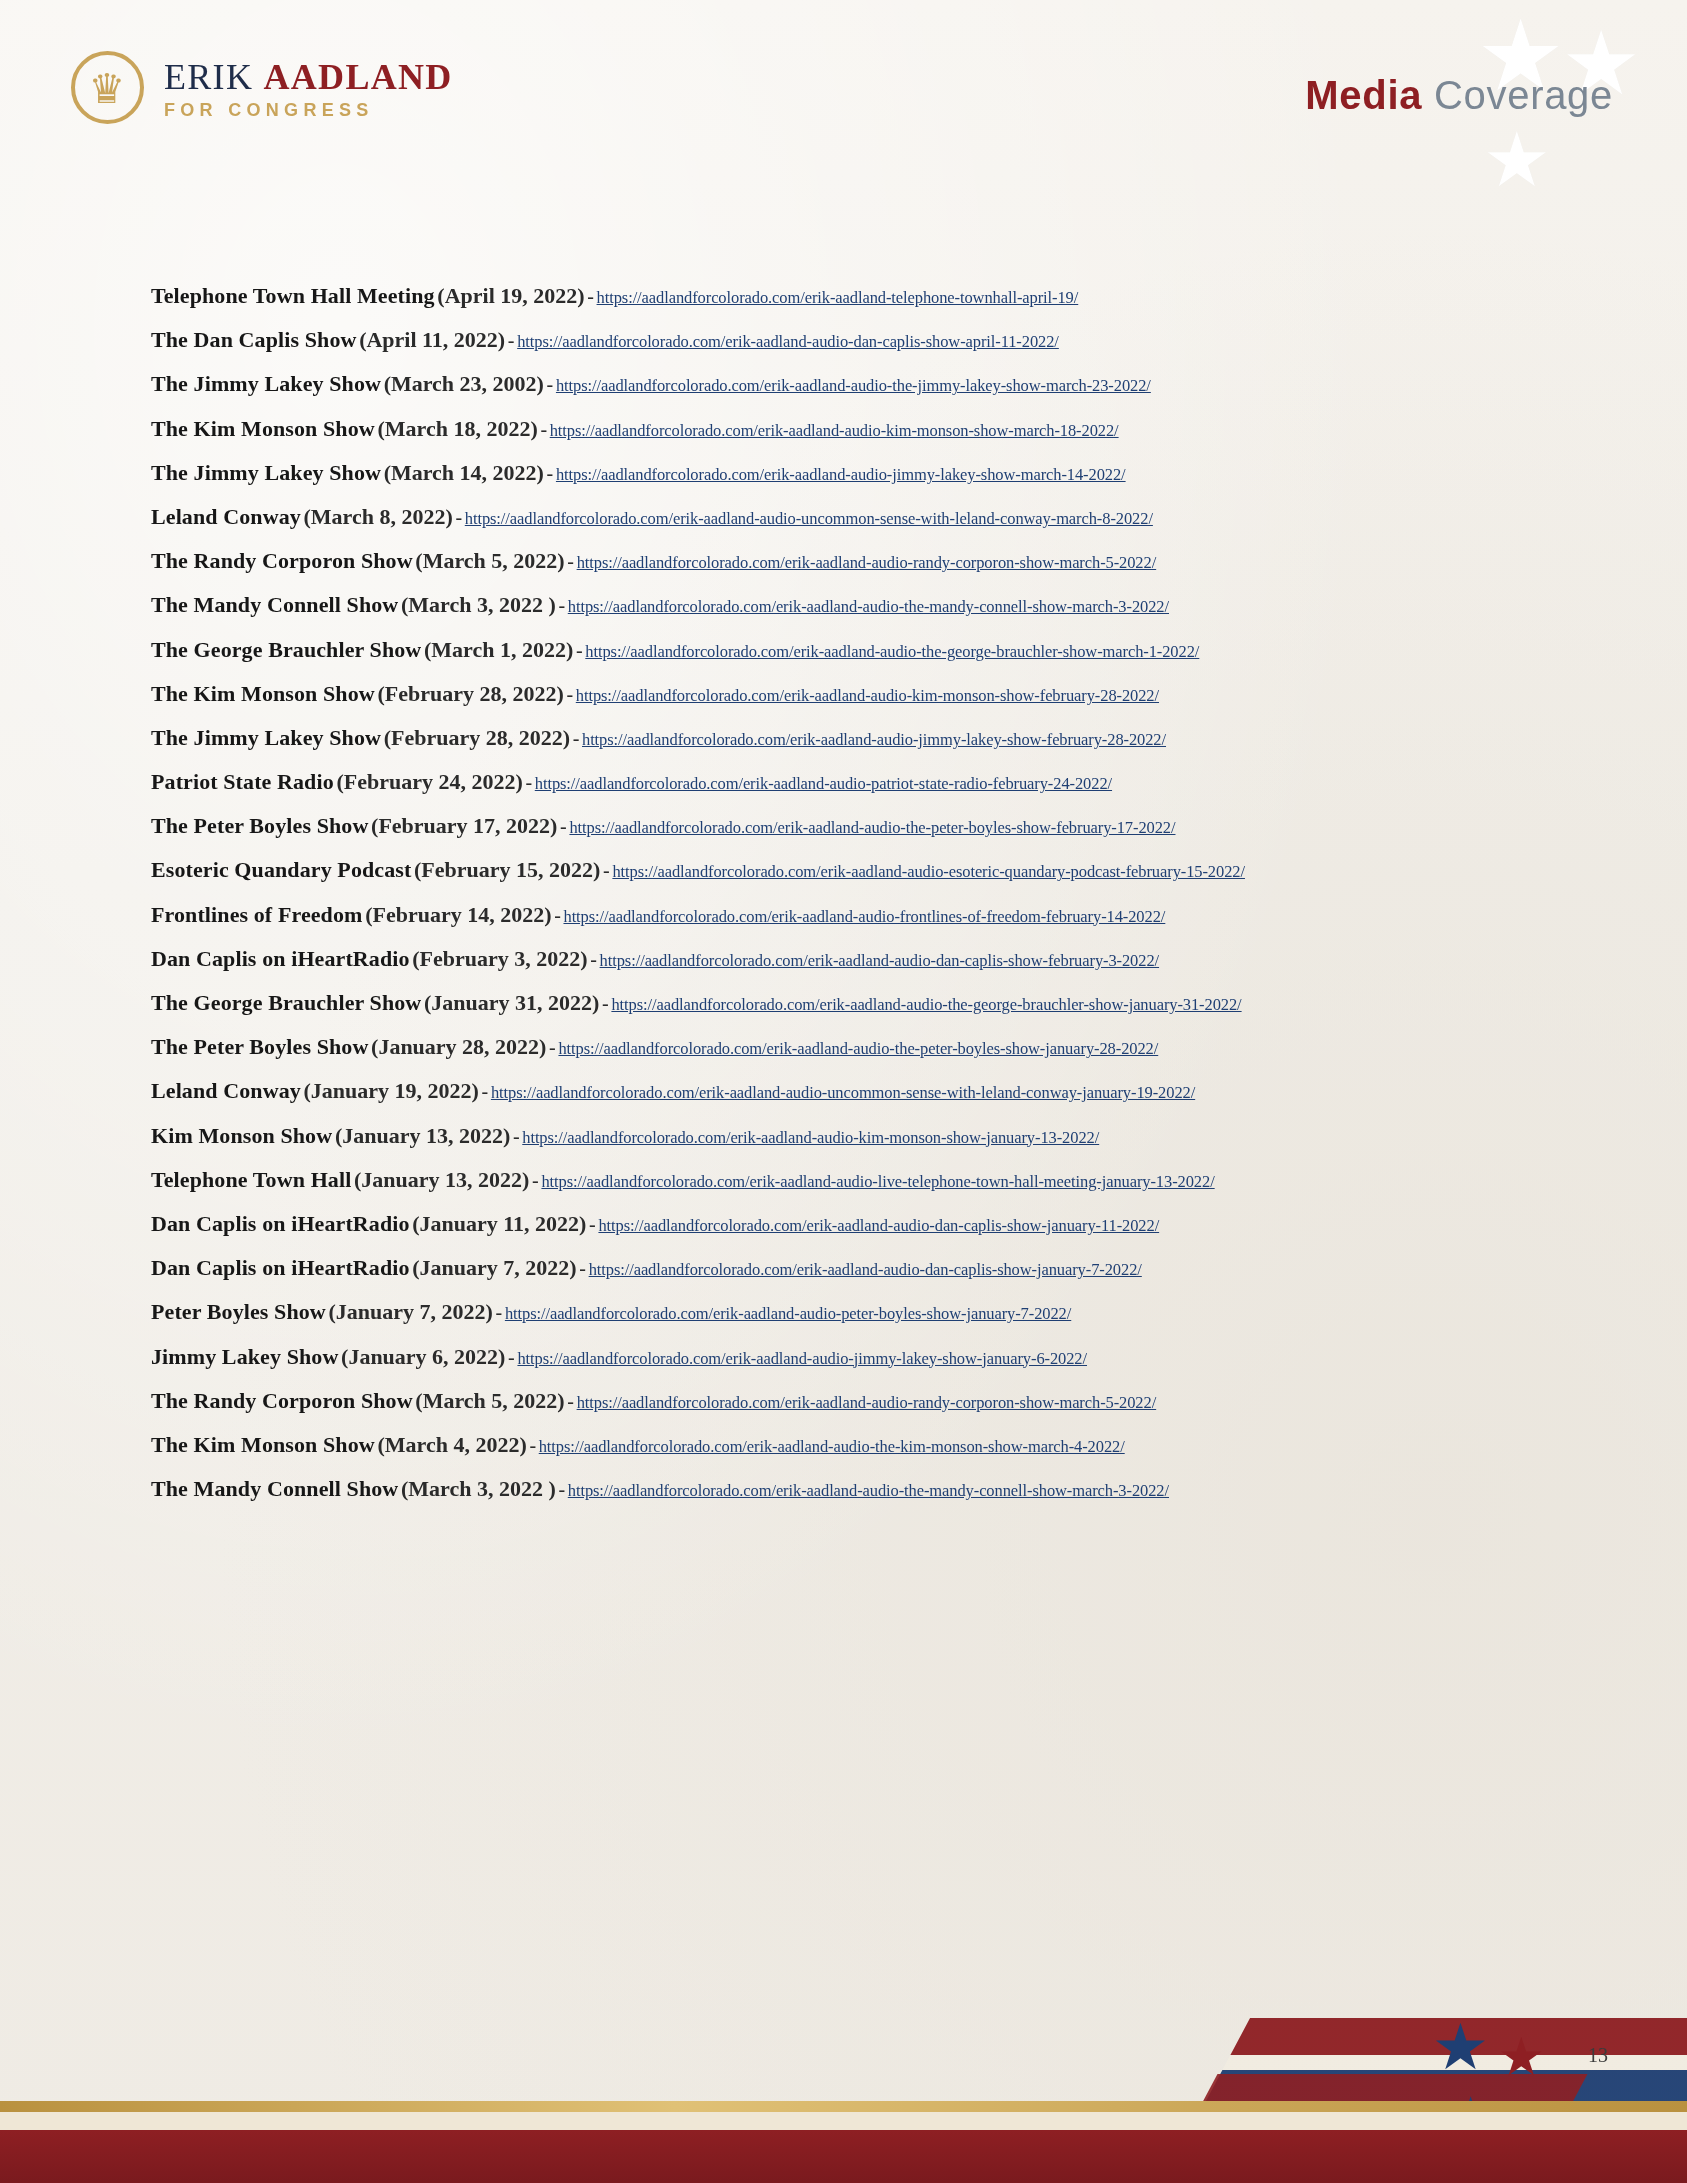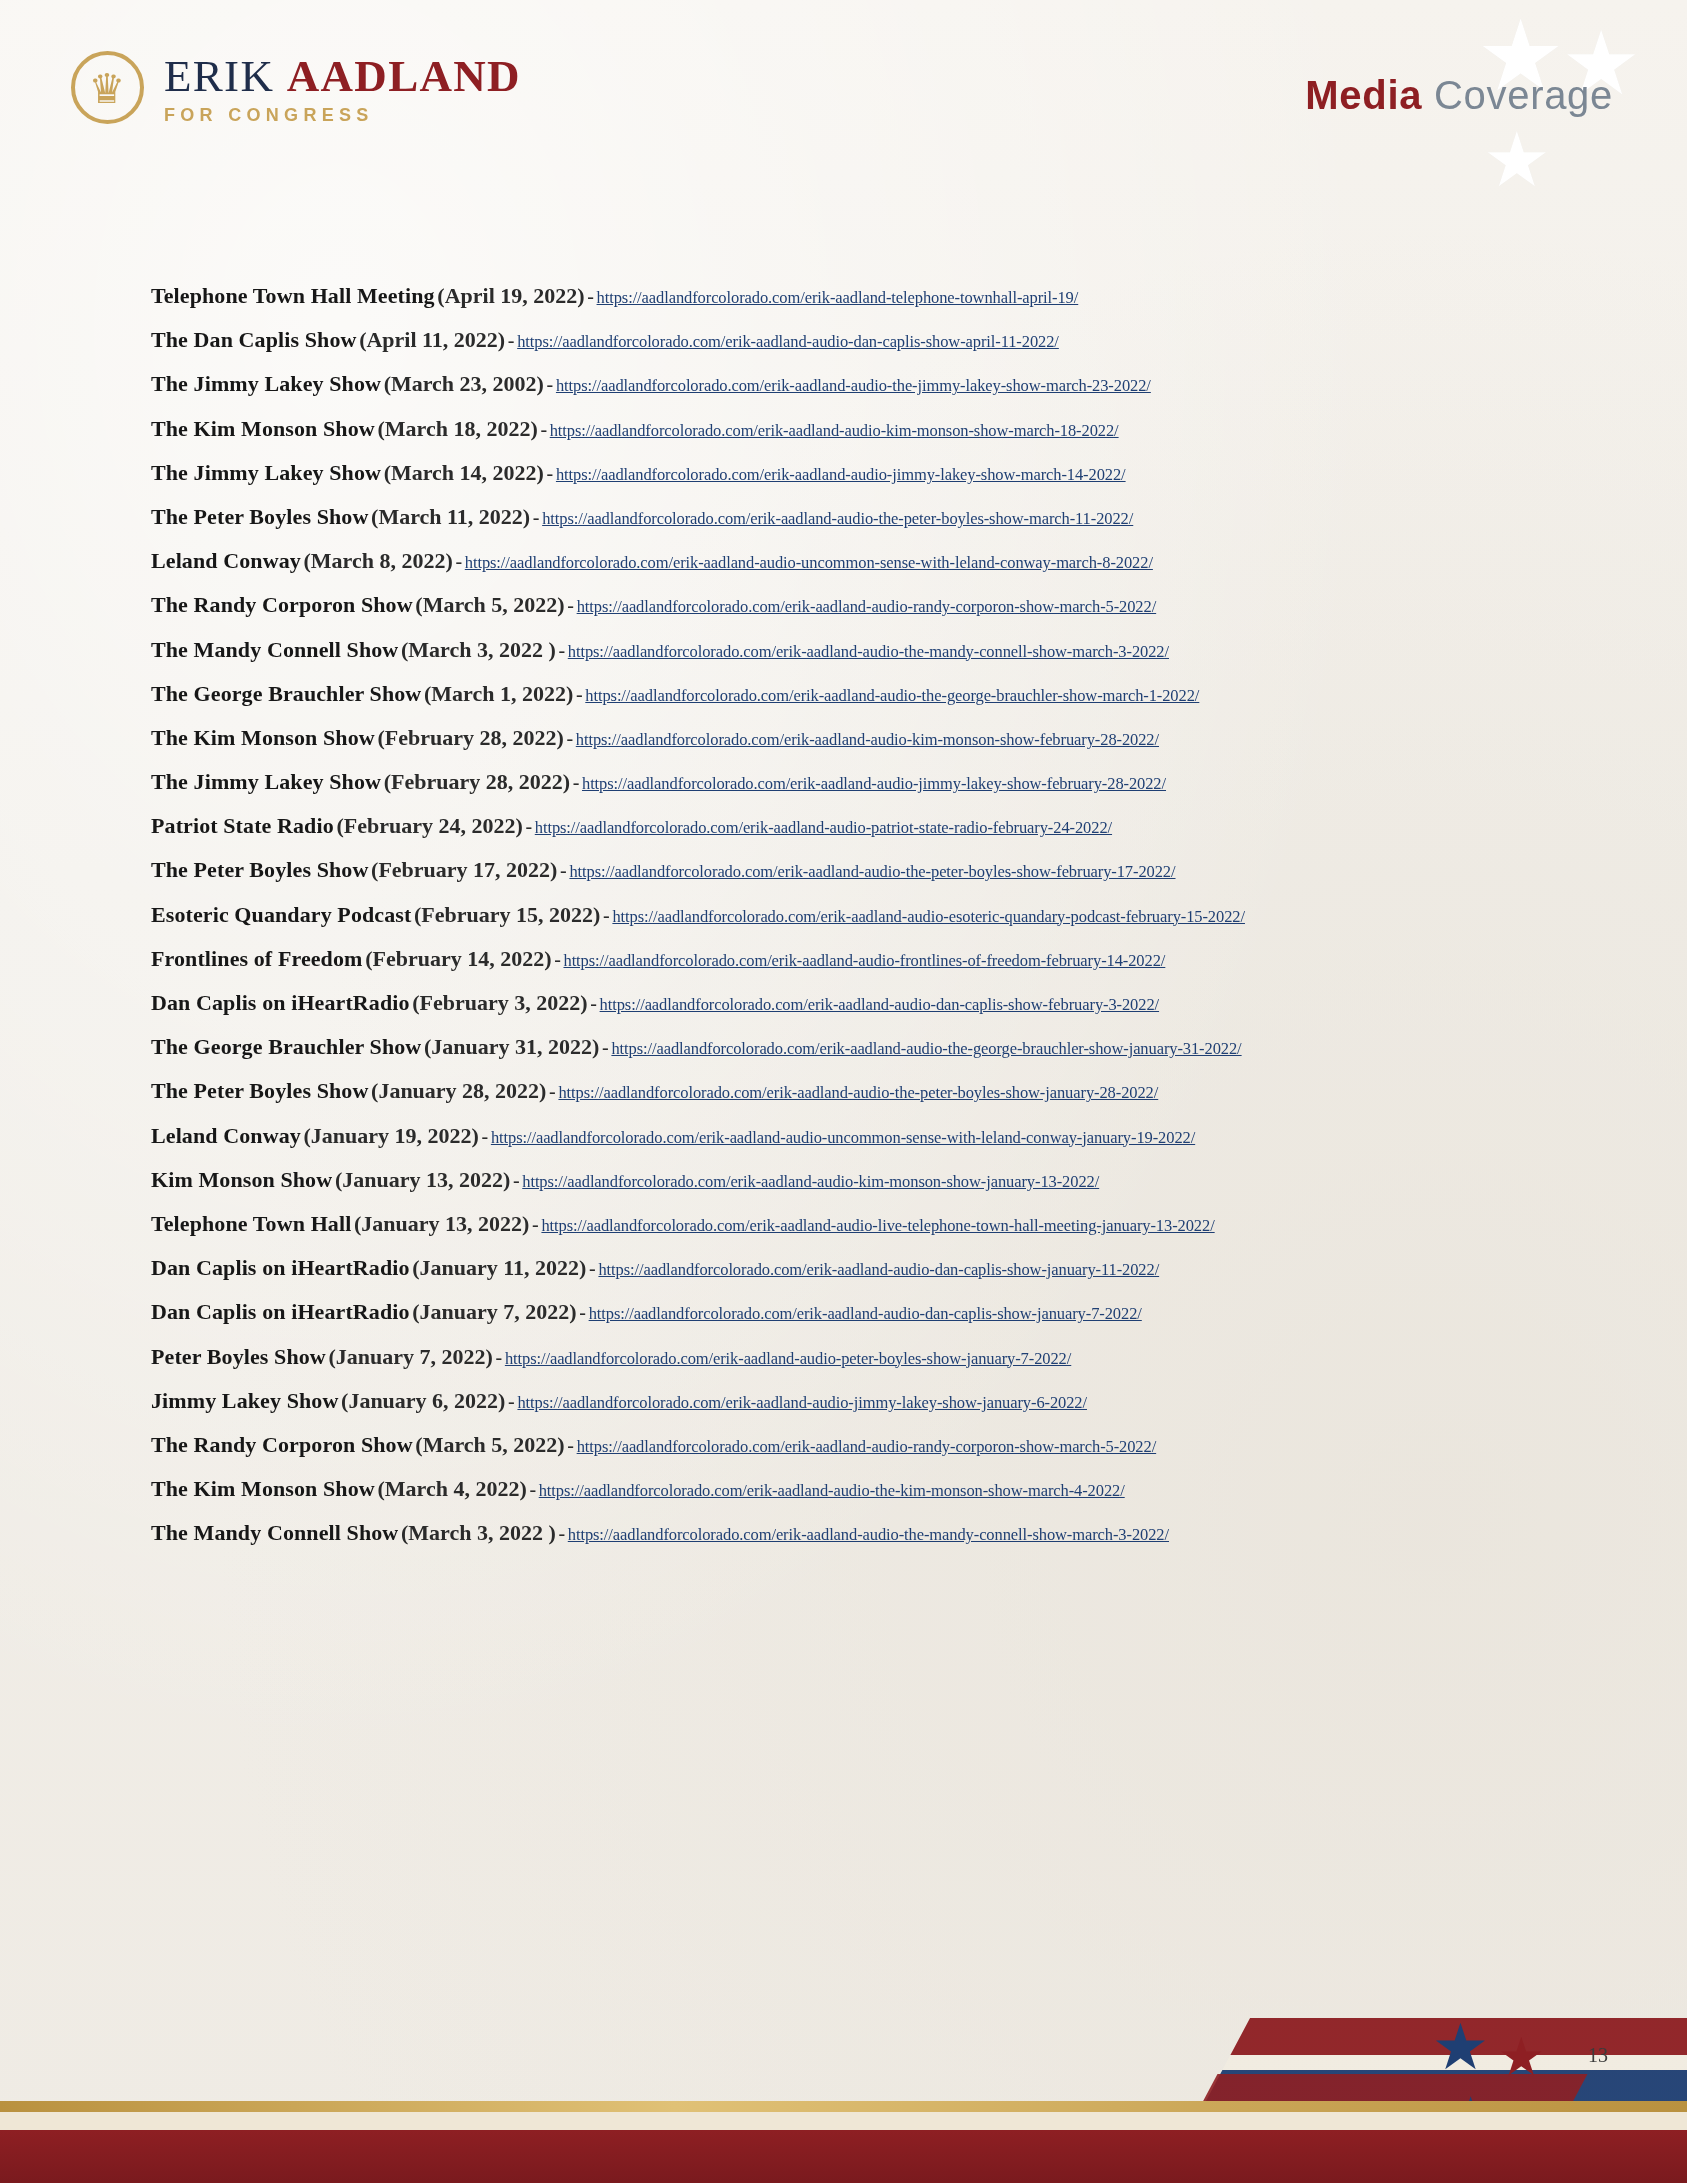--- a/index.html
+++ b/index.html
@@ -59,21 +59,21 @@
     left: 20px; top: 17px;
     width: 42px; height: 52px;
     color: #c9a45a;
     font-size: 41px;
     line-height: 52px;
     text-align: center;
   }
   .logo-text { line-height: 1; }
   .logo-name {
     font-family: "Liberation Serif", serif;
-    font-size: 45px;
+    font-size: 36px;
     letter-spacing: 1.3px;
     color: #1f2d4a;
     white-space: nowrap;
   }
   .logo-name .aadland {
     color: #8e1f23;
     font-weight: bold;
   }
   .logo-sub {
     margin-top: 6.6px;
@@ -242,21 +242,20 @@
     <span class="t1">Media</span><span class="t2"> Coverage</span>
   </div>
 </div>
 
 <div class="content" id="list">
     <div class="entry"><span class="show">Telephone Town Hall Meeting</span> <span class="date">(April 19, 2022)</span> <span class="dash">-</span> <a class="url" href="#">https://aadlandforcolorado.com/erik-aadland-telephone-townhall-april-19/</a></div>
     <div class="entry"><span class="show">The Dan Caplis Show</span> <span class="date">(April  11, 2022)</span> <span class="dash">-</span> <a class="url" href="#">https://aadlandforcolorado.com/erik-aadland-audio-dan-caplis-show-april-11-2022/</a></div>
     <div class="entry"><span class="show">The Jimmy Lakey Show</span> <span class="date">(March 23, 2002)</span> <span class="dash">-</span> <a class="url" href="#">https://aadlandforcolorado.com/erik-aadland-audio-the-jimmy-lakey-show-march-23-2022/</a></div>
     <div class="entry"><span class="show">The Kim Monson Show</span> <span class="date">(March  18, 2022)</span> <span class="dash">-</span> <a class="url" href="#">https://aadlandforcolorado.com/erik-aadland-audio-kim-monson-show-march-18-2022/</a></div>
     <div class="entry"><span class="show">The Jimmy Lakey Show</span> <span class="date">(March  14, 2022)</span> <span class="dash">-</span> <a class="url" href="#">https://aadlandforcolorado.com/erik-aadland-audio-jimmy-lakey-show-march-14-2022/</a></div>
-    <div class="entry"><span class="show">The Peter Boyles Show</span> <span class="date">(March  11, 2022)</span> <span class="dash">-</span> <a class="url" href="#">https://aadlandforcolorado.com/erik-aadland-audio-the-peter-boyles-show-march-11-2022/</a></div>
     <div class="entry"><span class="show">Leland Conway</span> <span class="date">(March  8, 2022)</span> <span class="dash">-</span> <a class="url" href="#">https://aadlandforcolorado.com/erik-aadland-audio-uncommon-sense-with-leland-conway-march-8-2022/</a></div>
     <div class="entry"><span class="show">The Randy Corporon Show</span> <span class="date">(March  5, 2022)</span> <span class="dash">-</span> <a class="url" href="#">https://aadlandforcolorado.com/erik-aadland-audio-randy-corporon-show-march-5-2022/</a></div>
     <div class="entry"><span class="show">The Mandy Connell Show</span> <span class="date">(March  3, 2022 )</span> <span class="dash">-</span> <a class="url" href="#">https://aadlandforcolorado.com/erik-aadland-audio-the-mandy-connell-show-march-3-2022/</a></div>
     <div class="entry"><span class="show">The George Brauchler Show</span> <span class="date">(March  1, 2022)</span> <span class="dash">-</span> <a class="url" href="#">https://aadlandforcolorado.com/erik-aadland-audio-the-george-brauchler-show-march-1-2022/</a></div>
     <div class="entry"><span class="show">The Kim Monson Show</span> <span class="date">(February  28, 2022)</span> <span class="dash">-</span> <a class="url" href="#">https://aadlandforcolorado.com/erik-aadland-audio-kim-monson-show-february-28-2022/</a></div>
     <div class="entry"><span class="show">The Jimmy Lakey Show</span> <span class="date">(February  28, 2022)</span> <span class="dash">-</span> <a class="url" href="#">https://aadlandforcolorado.com/erik-aadland-audio-jimmy-lakey-show-february-28-2022/</a></div>
     <div class="entry"><span class="show">Patriot State Radio</span> <span class="date">(February  24, 2022)</span> <span class="dash">-</span> <a class="url" href="#">https://aadlandforcolorado.com/erik-aadland-audio-patriot-state-radio-february-24-2022/</a></div>
     <div class="entry"><span class="show">The Peter Boyles Show</span> <span class="date">(February 17, 2022)</span> <span class="dash">-</span> <a class="url" href="#">https://aadlandforcolorado.com/erik-aadland-audio-the-peter-boyles-show-february-17-2022/</a></div>
     <div class="entry"><span class="show">Esoteric Quandary Podcast</span> <span class="date">(February 15, 2022)</span> <span class="dash">-</span> <a class="url" href="#">https://aadlandforcolorado.com/erik-aadland-audio-esoteric-quandary-podcast-february-15-2022/</a></div>
     <div class="entry"><span class="show">Frontlines of Freedom</span> <span class="date">(February 14, 2022)</span> <span class="dash">-</span> <a class="url" href="#">https://aadlandforcolorado.com/erik-aadland-audio-frontlines-of-freedom-february-14-2022/</a></div>

